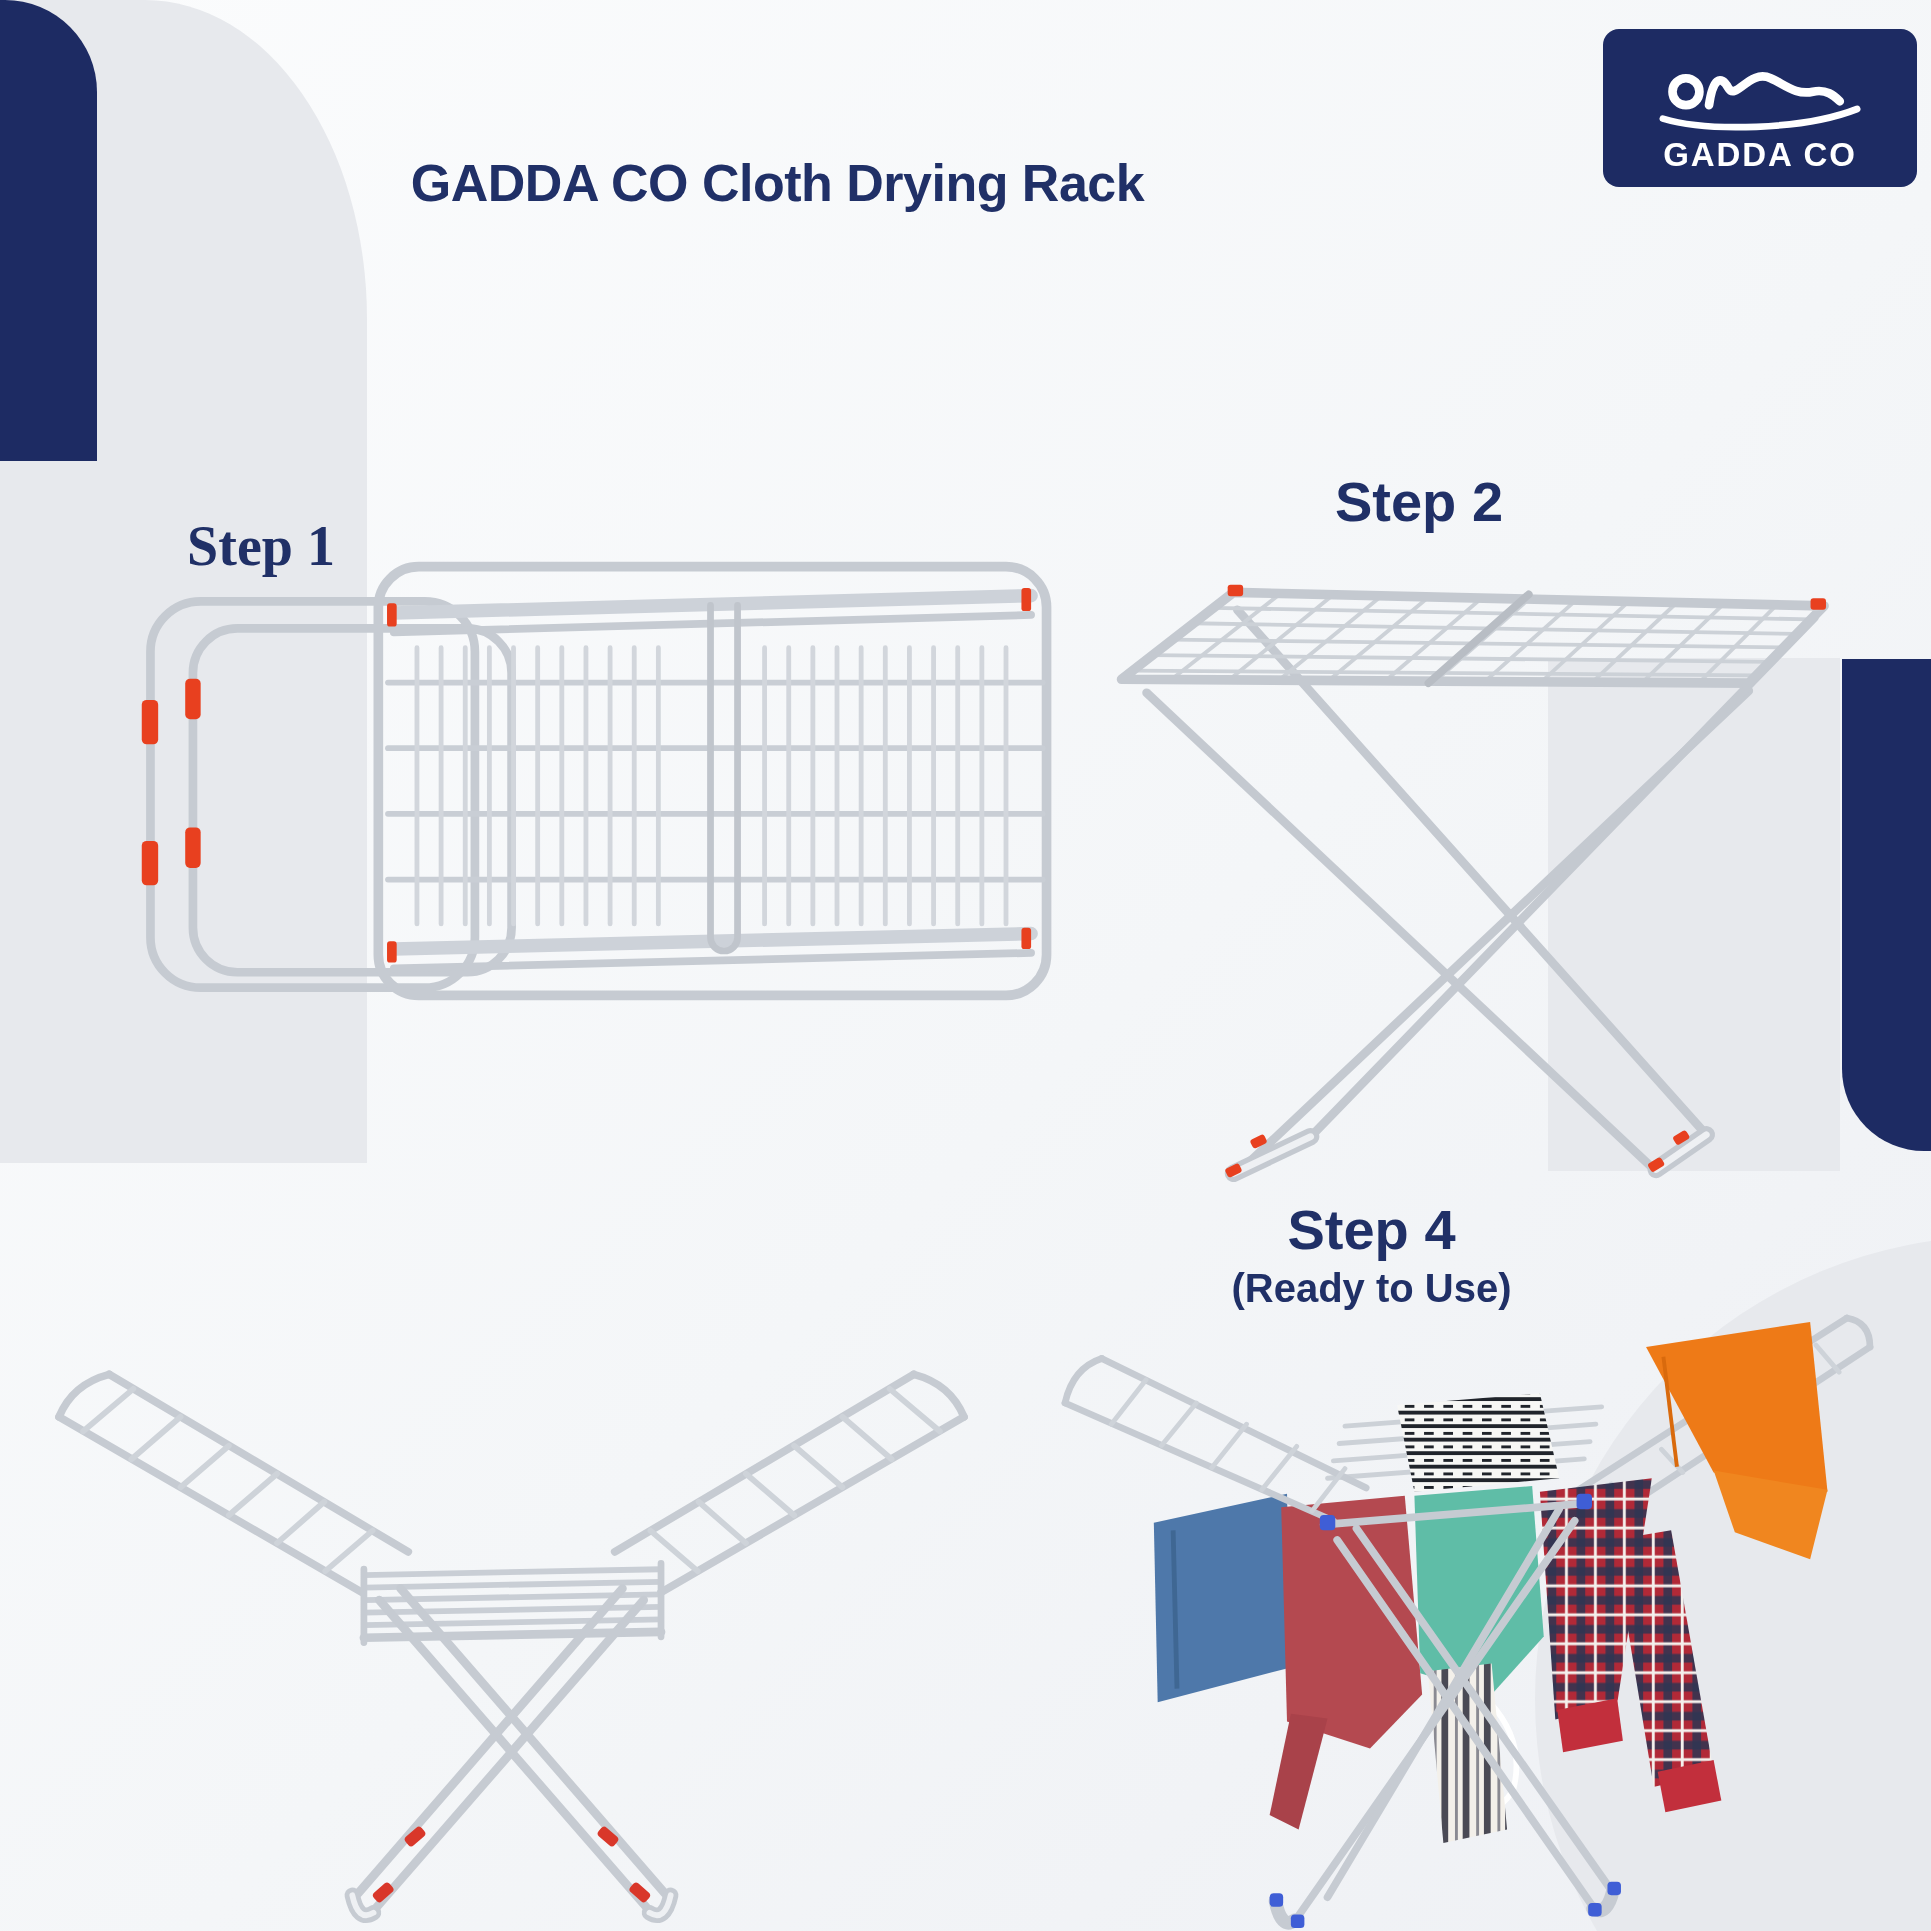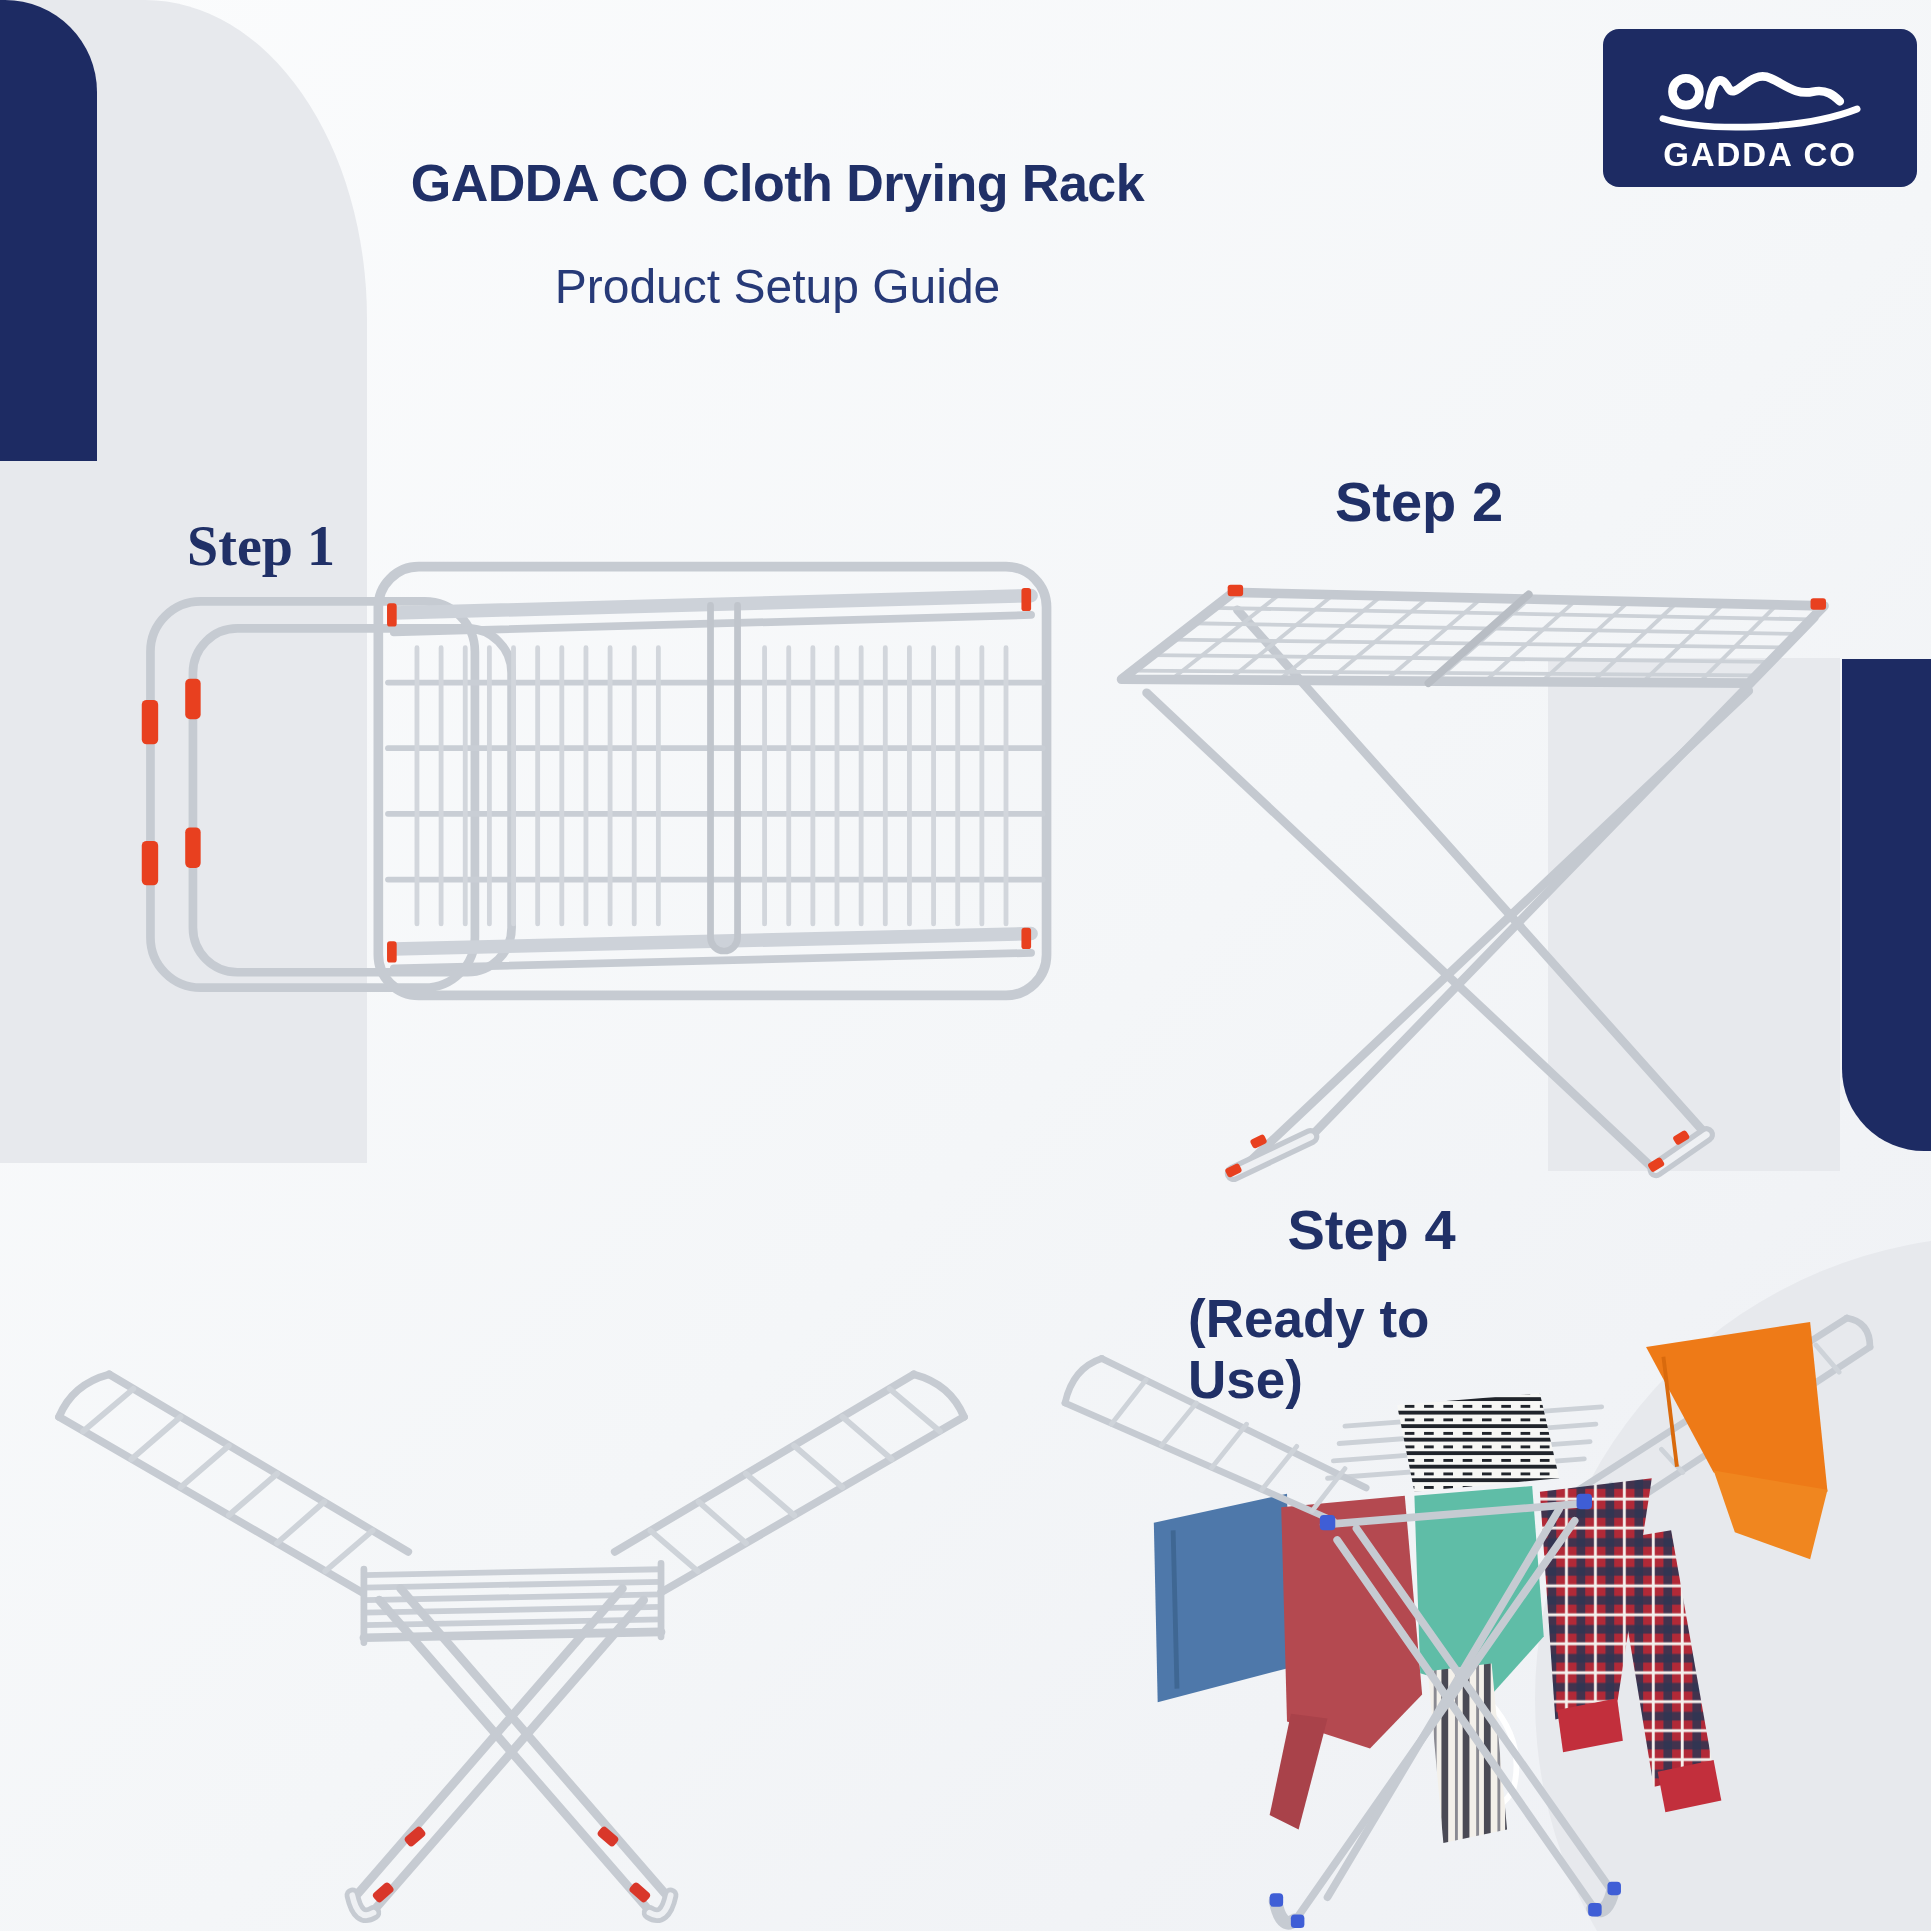--- a/index.html
+++ b/index.html
@@ -23,21 +23,21 @@
   .logo-card{left:1603px;top:29px;width:314px;height:158px;background:var(--navy,#1d2b63);
            border-radius:16px;display:flex;flex-direction:column;align-items:center;
            justify-content:flex-end;padding-bottom:13.5px;box-sizing:border-box;}
   .logo-brand{color:#ffffff;font-weight:700;font-size:33px;letter-spacing:1.9px;margin-top:1.9px;}
   
   .page-title{left:14.5px;top:153px;width:1526px;text-align:center;font-weight:700;
            font-size:52px;letter-spacing:-0.5px;color:var(--text_navy,#203067);}
   .page-subtitle{left:14.5px;top:259px;width:1526px;text-align:center;font-weight:400;
            font-size:48px;color:#273a78;}
   .step-label{font-weight:700;font-size:56px;color:var(--text_navy,#203067);text-align:center;}
-  .step-sublabel{font-weight:700;font-size:53px;color:var(--text_navy,#203067);text-align:left;margin-top:26px;}
+  .step-sublabel{font-weight:700;font-size:40px;color:var(--text_navy,#203067);text-align:center;margin-top:4px;}
   #label-step1{left:145px;top:514px;width:232px;font-family:Liberation Serif, serif;}
   #label-step2{left:1284px;top:469px;width:270px;}
   #label-step3{left:145px;top:1273px;width:232px;}
   #label-step4{left:1188px;top:1197px;width:367px;}
   svg{display:block;}
 </style>
 </head>
 <body>
 
 <div class="canvas">
@@ -53,21 +53,20 @@
       <g fill="none" stroke="#ffffff" stroke-linecap="round">
         <circle cx="38" cy="34" r="14" stroke-width="9"></circle>
         <path d="M62,48 C66,20 74,16 82,30 C90,44 104,10 126,20 C140,26 152,38 170,34 C184,31 192,38 198,44" stroke-width="9"></path>
         <path d="M14,62 C60,76 160,74 216,52" stroke-width="7"></path>
       </g>
     </svg>
     <div class="logo-brand">GADDA CO</div>
   </div>
 
   <div class="abs page-title">GADDA CO Cloth Drying Rack</div>
-  <div class="abs page-subtitle">Product Setup Guide</div>
 
   <div class="abs step-label" id="label-step1">Step 1</div>
   <div class="abs step-label" id="label-step2">Step 2</div>
   <div class="abs" id="label-step4">
     <div class="step-label">Step 4</div>
     <div class="step-sublabel">(Ready to Use)</div>
   </div>
 
   <svg class="abs" style="left:135px;top:555px" width="927" height="454" viewBox="0 0 960 470">
     <g fill="none" stroke="#c6cbd2" stroke-linecap="round">

